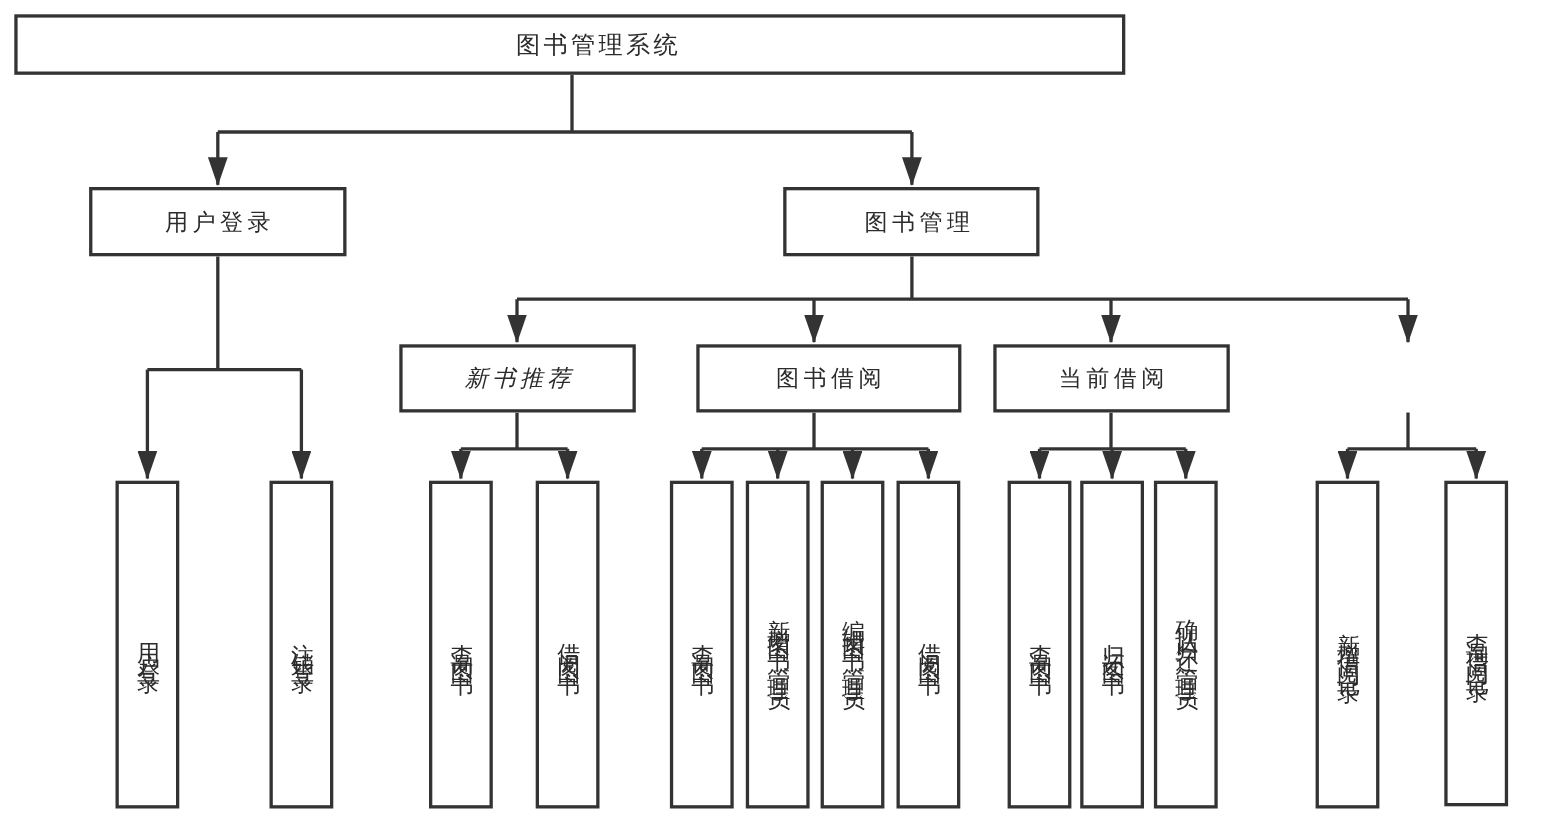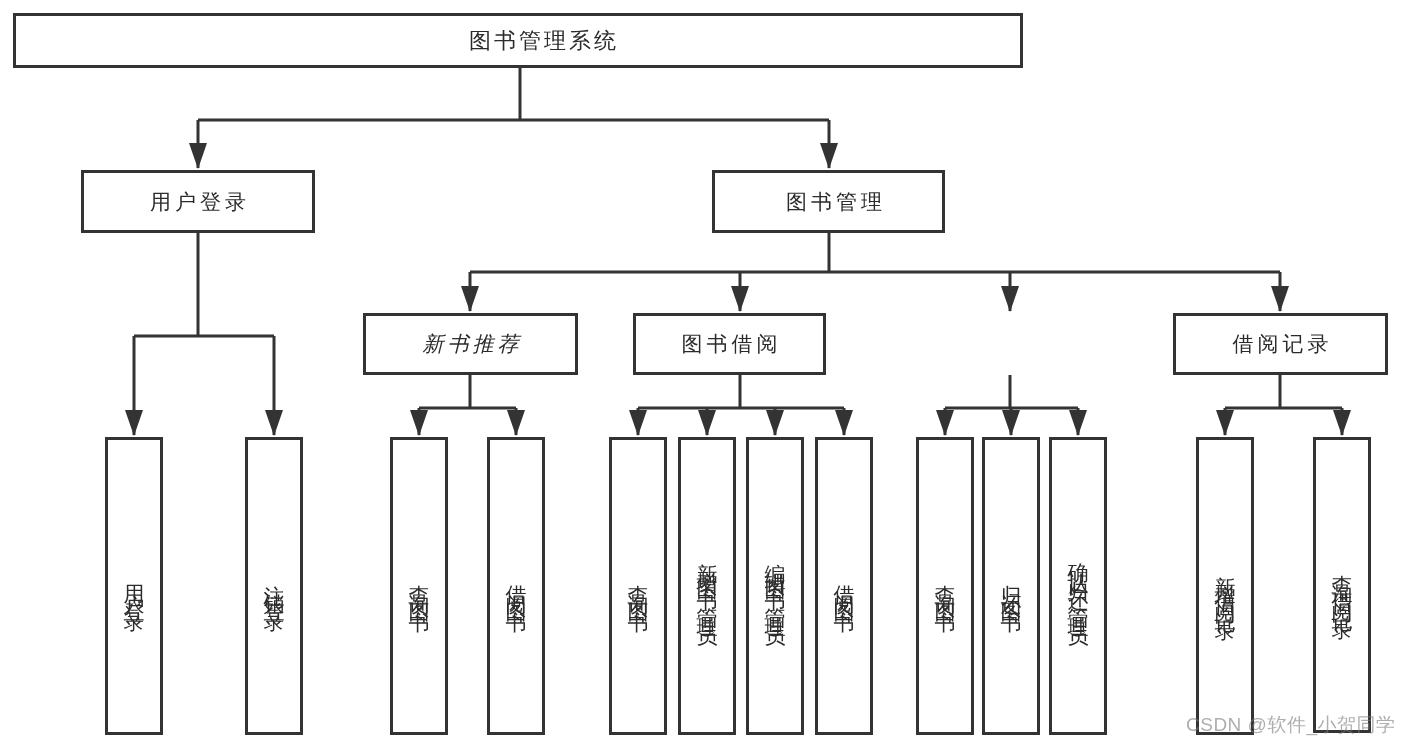--- a/index.html
+++ b/index.html
@@ -132,36 +132,35 @@
       <line class="cl" x1="1342" y1="408" x2="1342" y2="435" marker-end="url(#arrow)"></line>
     </g>
   </svg>
 
   <div class="node root" style="left:13px; top:13px; width:1010px; height:55px;">图书管理系统</div>
 
   <div class="node" style="left:81px; top:170px; width:234px; height:63px;">用户登录</div>
   <div class="node" style="left:712px; top:170px; width:233px; height:63px;padding-left:11px;">图书管理</div>
 
   <div class="node" style="left:363px; top:313px; width:215px; height:62px;font-style:italic;">新书推荐</div>
-  <div class="node" style="left:633px; top:313px; width:193px; height:62px;">图书借阅</div>
-  <div class="node" style="left:1173px; top:313px; width:215px; height:62px;">借阅记录</div>
+  <div class="node" style="left:633px; top:313px; width:241px; height:62px;">图书借阅</div>
+  <div class="node" style="left:903px; top:313px; width:215px; height:62px;">当前借阅</div>
 
   <div class="node leaf" style="left:105px; top:437px; width:58px; height:298px;">用户登录</div>
   <div class="node leaf" style="left:245px; top:437px; width:58px; height:298px;">注销登录</div>
 
   <div class="node leaf" style="left:390px; top:437px; width:58px; height:298px;">查询图书</div>
   <div class="node leaf" style="left:487px; top:437px; width:58px; height:298px;">借阅图书</div>
 
   <div class="node leaf" style="left:609px; top:437px; width:58px; height:298px;">查询图书</div>
   <div class="node leaf" style="left:678px; top:437px; width:58px; height:298px;">新增图书（管理员）</div>
   <div class="node leaf" style="left:746px; top:437px; width:58px; height:298px;">编辑图书（管理员）</div>
   <div class="node leaf" style="left:815px; top:437px; width:58px; height:298px;">借阅图书</div>
 
   <div class="node leaf" style="left:916px; top:437px; width:58px; height:298px;">查询图书</div>
   <div class="node leaf" style="left:982px; top:437px; width:58px; height:298px;">归还图书</div>
   <div class="node leaf" style="left:1049px; top:437px; width:58px; height:298px;">确认归还（管理员）</div>
 
   <div class="node leaf" style="left:1196px; top:437px; width:58px; height:298px;">新增借阅记录</div>
   <div class="node leaf" style="left:1313px; top:437px; width:58px; height:296px;">查询借阅记录</div>
 
-  <div class="watermark">CSDN @软件_小贺同学</div>
 
 </div>
 
 </body></html>

